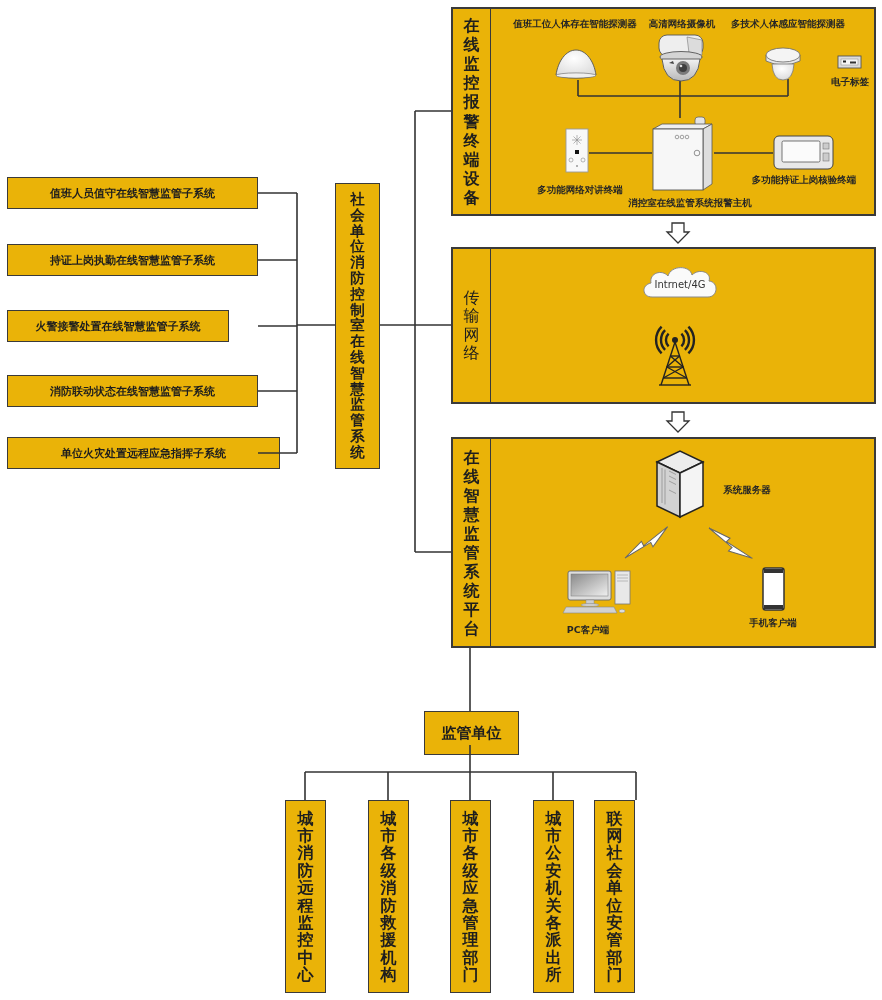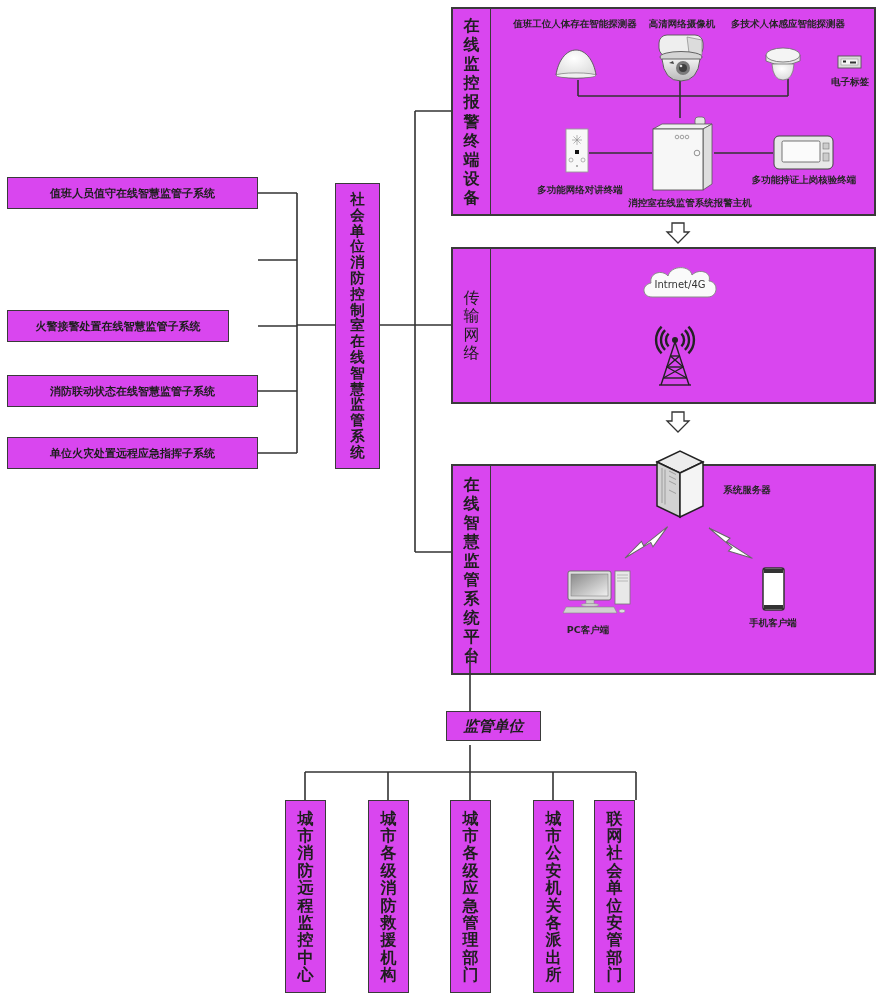--- a/index.html
+++ b/index.html
@@ -1,70 +1,73 @@
 <!DOCTYPE html>
 <html><head>
 <meta charset="utf-8">
 <style>
   html, body { margin:0; padding:0; background:#ffffff; }
   #canvas { position:relative; width:882px; height:1000px; background:#ffffff; overflow:hidden;
             font-family:"DejaVu Sans", "Liberation Sans", sans-serif; color:#1e1e1e; }
-  .box { position:absolute; box-sizing:border-box; border:1.6px solid #3a3a3a; background:#d946ef; z-index:1; }
+  .box { position:absolute; box-sizing:border-box; border:1.6px solid #3a3a3a; background:#eab308; z-index:1; }
   .box.thick { border-width:2px; }
   .hbox-text { position:absolute; left:0; right:0; top:50%; transform:translateY(-50%);
                text-align:center; font-size:11px; font-weight:bold; letter-spacing:0; white-space:nowrap; }
   .vtext { position:absolute; left:0; right:0; top:50%; transform:translateY(-50%);
            margin:0 auto; width:1em; word-break:break-all; text-align:center; font-weight:bold; }
   .labelcol { position:absolute; left:0; top:0; bottom:0; width:37px; border-right:1.6px solid #3a3a3a; }
   #layer { position:absolute; left:0; top:0; z-index:2; }
   .lbl { position:absolute; transform:translate(-50%,-50%); white-space:nowrap; font-size:9.5px;
          font-weight:bold; color:#262626; z-index:3;text-align:right; }
   .cloudtxt { font-size:10px; font-weight:normal; color:#333; }
 </style>
 </head>
 <body>
 
 <div id="canvas">
 
   <div class="box" style="left:7px;top:177px;width:251px;height:32px;">
     <div class="hbox-text">值班人员值守在线智慧监管子系统</div>
   </div>
+  <div class="box" style="left:7px;top:244px;width:251px;height:32px;">
+    <div class="hbox-text">持证上岗执勤在线智慧监管子系统</div>
+  </div>
   <div class="box" style="left:7px;top:310px;width:222px;height:32px;">
     <div class="hbox-text">火警接警处置在线智慧监管子系统</div>
   </div>
   <div class="box" style="left:7px;top:375px;width:251px;height:32px;">
     <div class="hbox-text">消防联动状态在线智慧监管子系统</div>
   </div>
-  <div class="box" style="left:7px;top:437px;width:251px;height:32px;">
+  <div class="box" style="left:7px;top:437px;width:273px;height:32px;">
     <div class="hbox-text">单位火灾处置远程应急指挥子系统</div>
   </div>
 
   <div class="box" style="left:335px;top:183px;width:45px;height:286px;">
     <div class="vtext" style="font-size:14.5px;line-height:15.8px;">社会单位消防控制室在线智慧监管系统</div>
   </div>
 
   <div class="box thick" style="left:451px;top:7px;width:425px;height:209px;">
     <div class="labelcol">
       <div class="vtext" style="font-size:16px;line-height:19.2px;">在线监控报警终端设备</div>
     </div>
   </div>
 
   <div class="box thick" style="left:451px;top:247px;width:425px;height:157px;">
     <div class="labelcol">
       <div class="vtext" style="font-size:16px;line-height:18.5px;font-weight:normal;">传输网络</div>
     </div>
   </div>
 
-  <div class="box thick" style="left:451px;top:437px;width:425px;height:211px;margin-top:27px;">
+  <div class="box thick" style="left:451px;top:437px;width:425px;height:211px;">
     <div class="labelcol">
       <div class="vtext" style="font-size:16px;line-height:19px;">在线智慧监管系统平台</div>
     </div>
   </div>
 
-  <div class="box" style="left:446px;top:711px;width:95px;height:30px;font-style:italic;">
+  <div class="box" style="left:424px;top:711px;width:95px;height:44px;">
     <div class="hbox-text" style="font-size:15px;">监管单位</div>
   </div>
 
   <div class="box" style="left:285px;top:800px;width:41px;height:193px;">
     <div class="vtext" style="font-size:16px;line-height:17.4px;">城市消防远程监控中心</div>
   </div>
   <div class="box" style="left:450px;top:800px;width:41px;height:193px;">
     <div class="vtext" style="font-size:16px;line-height:17.4px;">城市各级应急管理部门</div>
   </div>
   <div class="box" style="left:368px;top:800px;width:41px;height:193px;">

